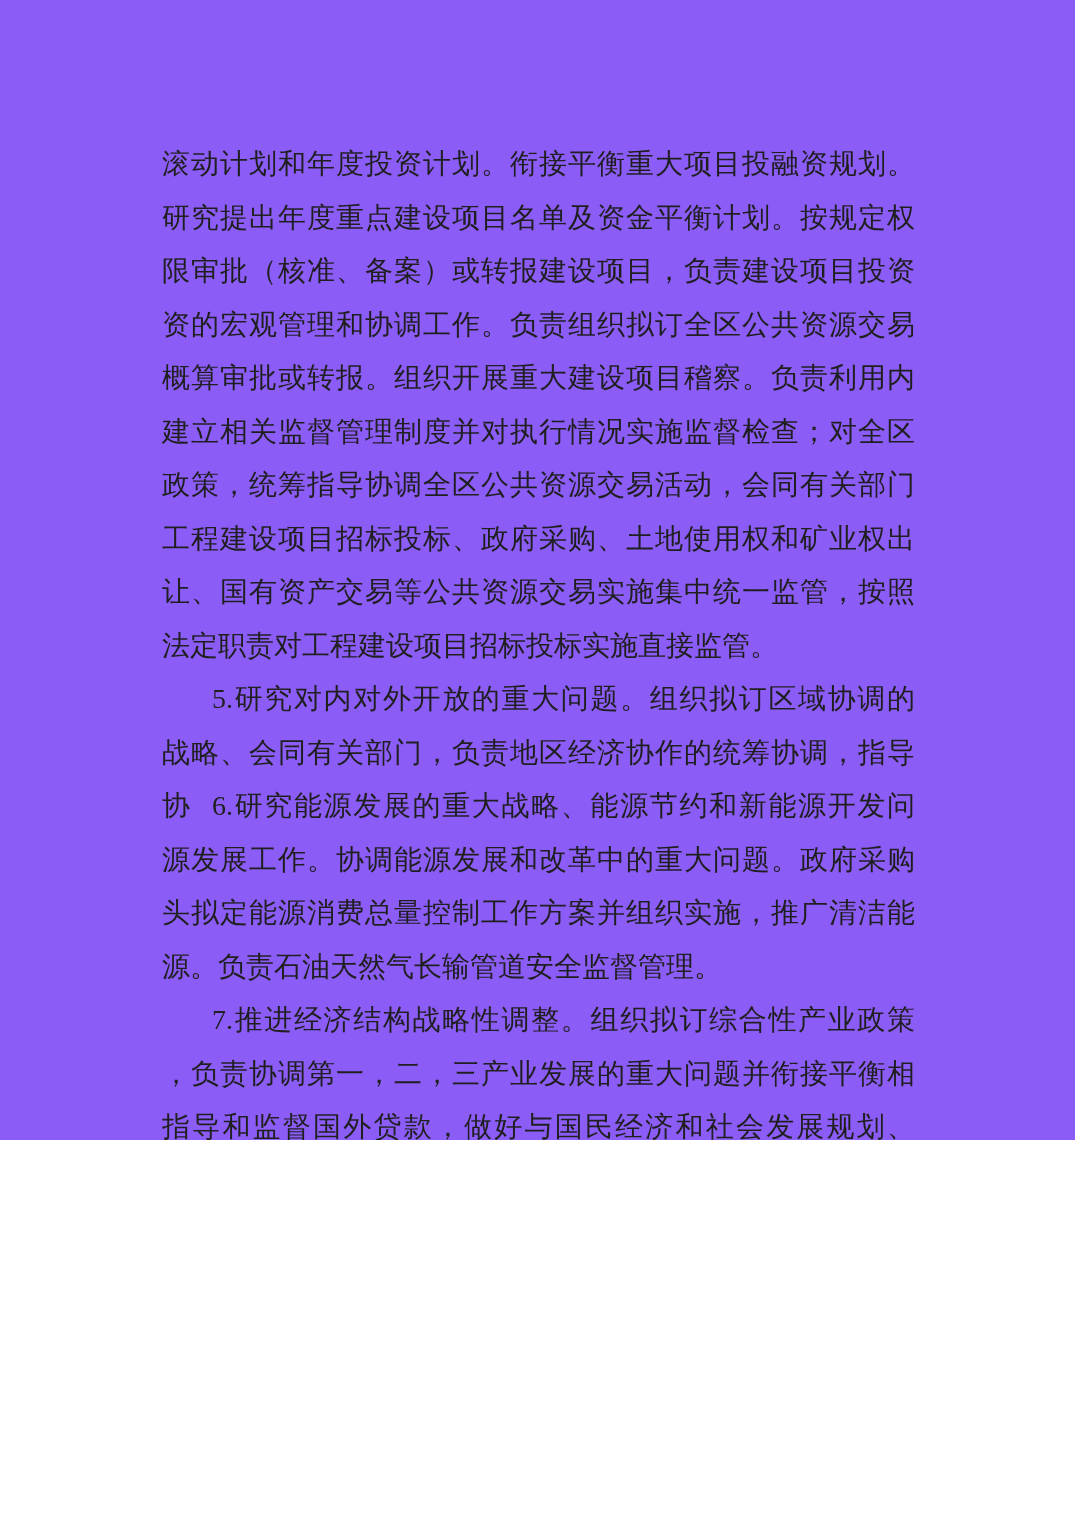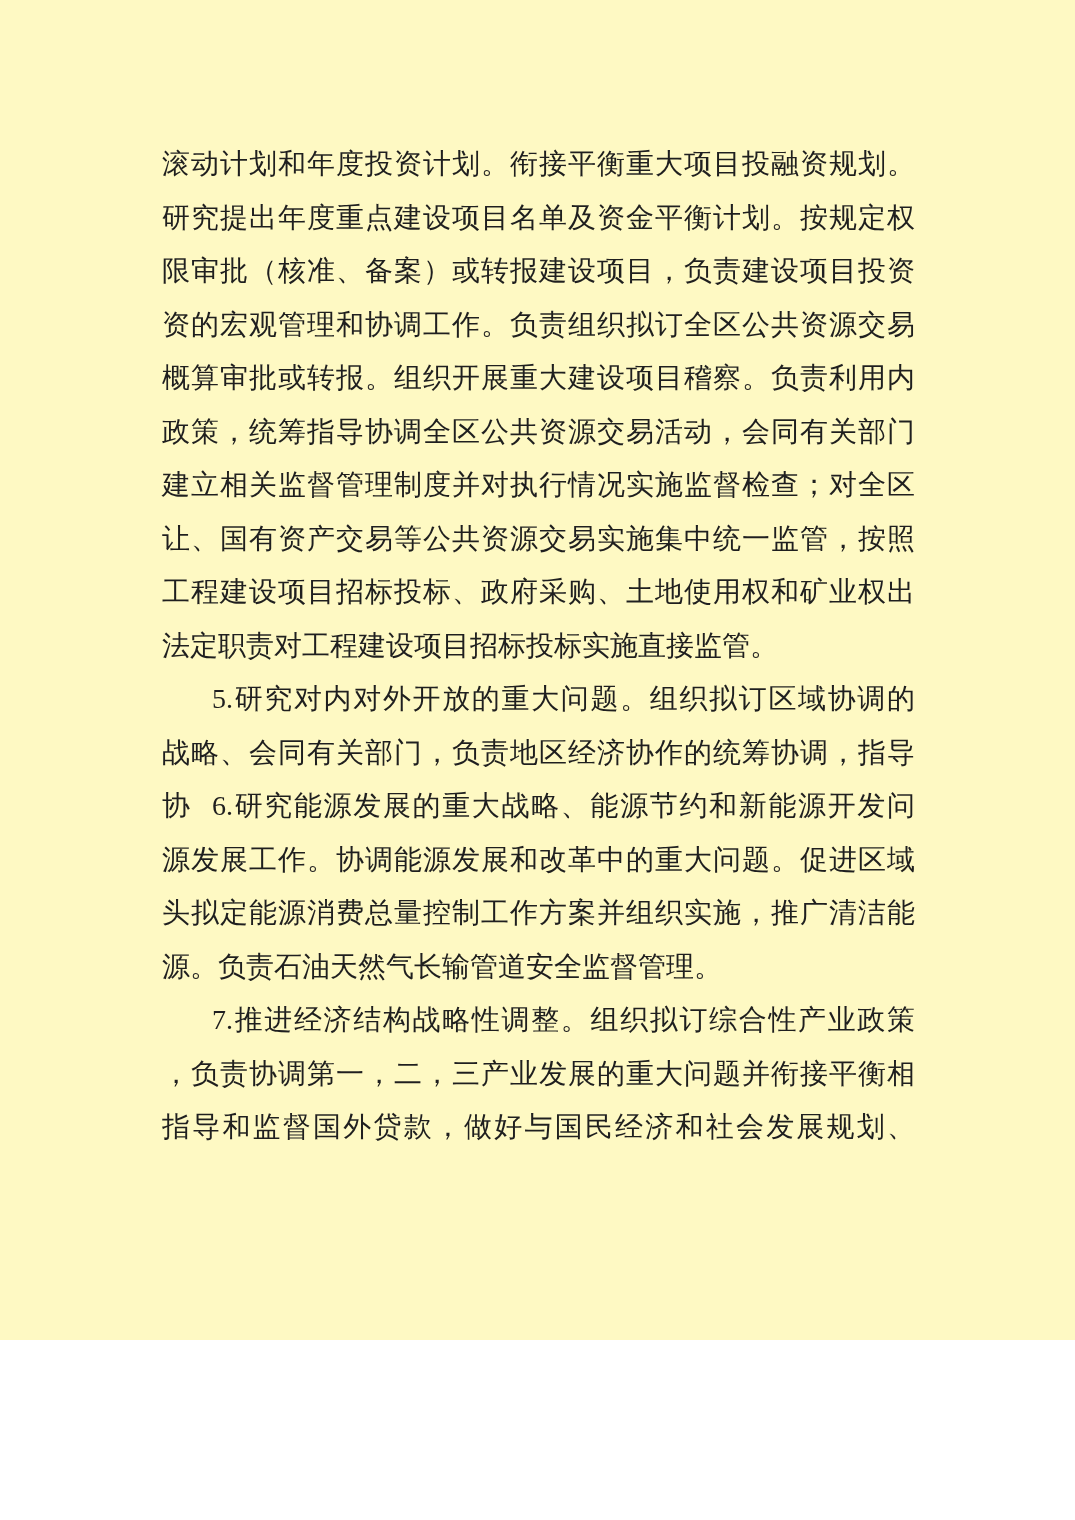--- a/index.html
+++ b/index.html
@@ -3,22 +3,22 @@
 <meta charset="utf-8">
 <style>
   html, body {
     margin: 0;
     padding: 0;
     background: #ffffff;
   }
   .page {
     position: relative;
     width: 1075px;
-    height: 1340px;
-    background: #fef9c3;
+    height: 1140px;
+    background: #8b5cf6;
     color: #1f1f1f;
     font-family: "Liberation Serif", "DejaVu Serif", serif;
     overflow: hidden;
   }
   .textblock {
     position: absolute;
     left: 162px;
     top: 137px;
     width: 753px;
   }
@@ -55,29 +55,29 @@
 <body>
 
 <div class="page">
   <div class="textblock">
 
   <div class="line justify">滚动计划和年度投资计划。衔接平衡重大项目投融资规划。</div>
       <div class="line justify">研究提出年度重点建设项目名单及资金平衡计划。按规定权</div>
       <div class="line justify">限审批（核准、备案）或转报建设项目，负责建设项目投资</div>
       <div class="line justify">资的宏观管理和协调工作。负责组织拟订全区公共资源交易</div>
       <div class="line justify">概算审批或转报。组织开展重大建设项目稽察。负责利用内</div>
+      <div class="line justify">建立相关监督管理制度并对执行情况实施监督检查；对全区</div>
       <div class="line justify">政策，统筹指导协调全区公共资源交易活动，会同有关部门</div>
-      <div class="line justify">建立相关监督管理制度并对执行情况实施监督检查；对全区</div>
+      <div class="line justify">工程建设项目招标投标、政府采购、土地使用权和矿业权出</div>
       <div class="line justify">让、国有资产交易等公共资源交易实施集中统一监管，按照</div>
-      <div class="line justify">工程建设项目招标投标、政府采购、土地使用权和矿业权出</div>
       <div class="line">法定职责对工程建设项目招标投标实施直接监管。</div>
       <div class="line justify indent">5.研究对内对外开放的重大问题。组织拟订区域协调的</div>
       <div class="line justify">战略、会同有关部门，负责地区经济协作的统筹协调，指导协</div>
       <div class="line justify indent">6.研究能源发展的重大战略、能源节约和新能源开发问</div>
-      <div class="line justify">源发展工作。协调能源发展和改革中的重大问题。促进区域</div>
+      <div class="line justify">源发展工作。协调能源发展和改革中的重大问题。政府采购</div>
       <div class="line justify">头拟定能源消费总量控制工作方案并组织实施，推广清洁能</div>
       <div class="line">源。负责石油天然气长输管道安全监督管理。</div>
       <div class="line justify indent">7.推进经济结构战略性调整。组织拟订综合性产业政策</div>
       <div class="line justify">，负责协调第一，二，三产业发展的重大问题并衔接平衡相</div>
       <div class="line justify">指导和监督国外贷款，做好与国民经济和社会发展规划、</div>
     </div>
 
   <div class="footer">— 2 —</div>
 </div>
 

